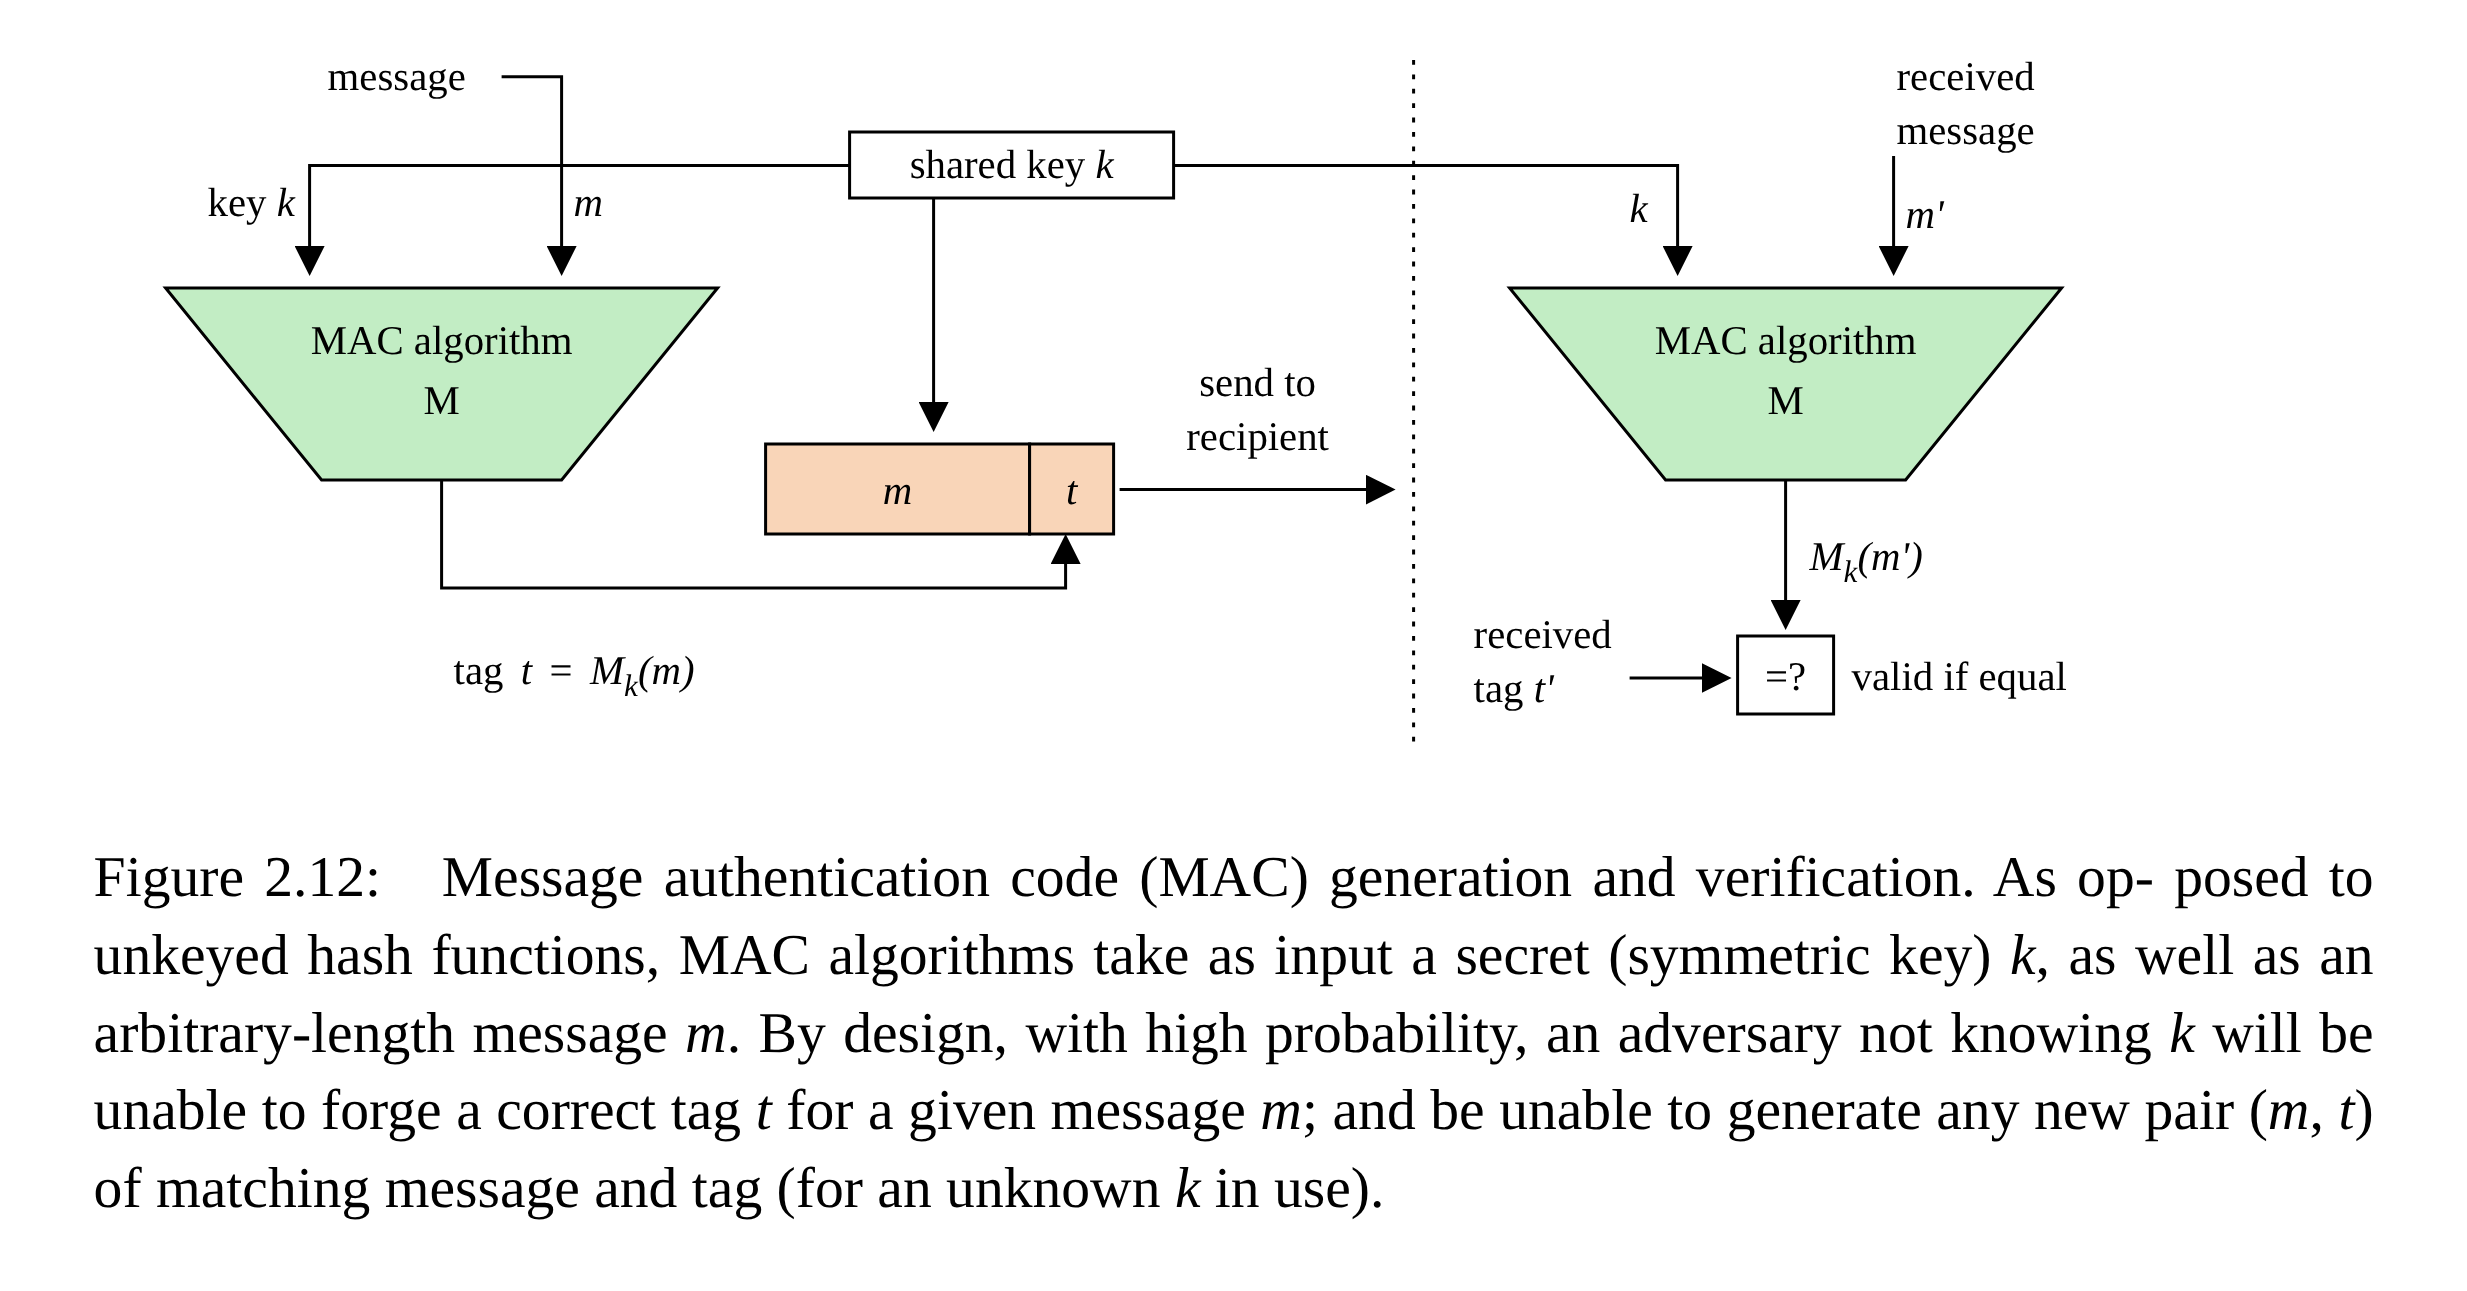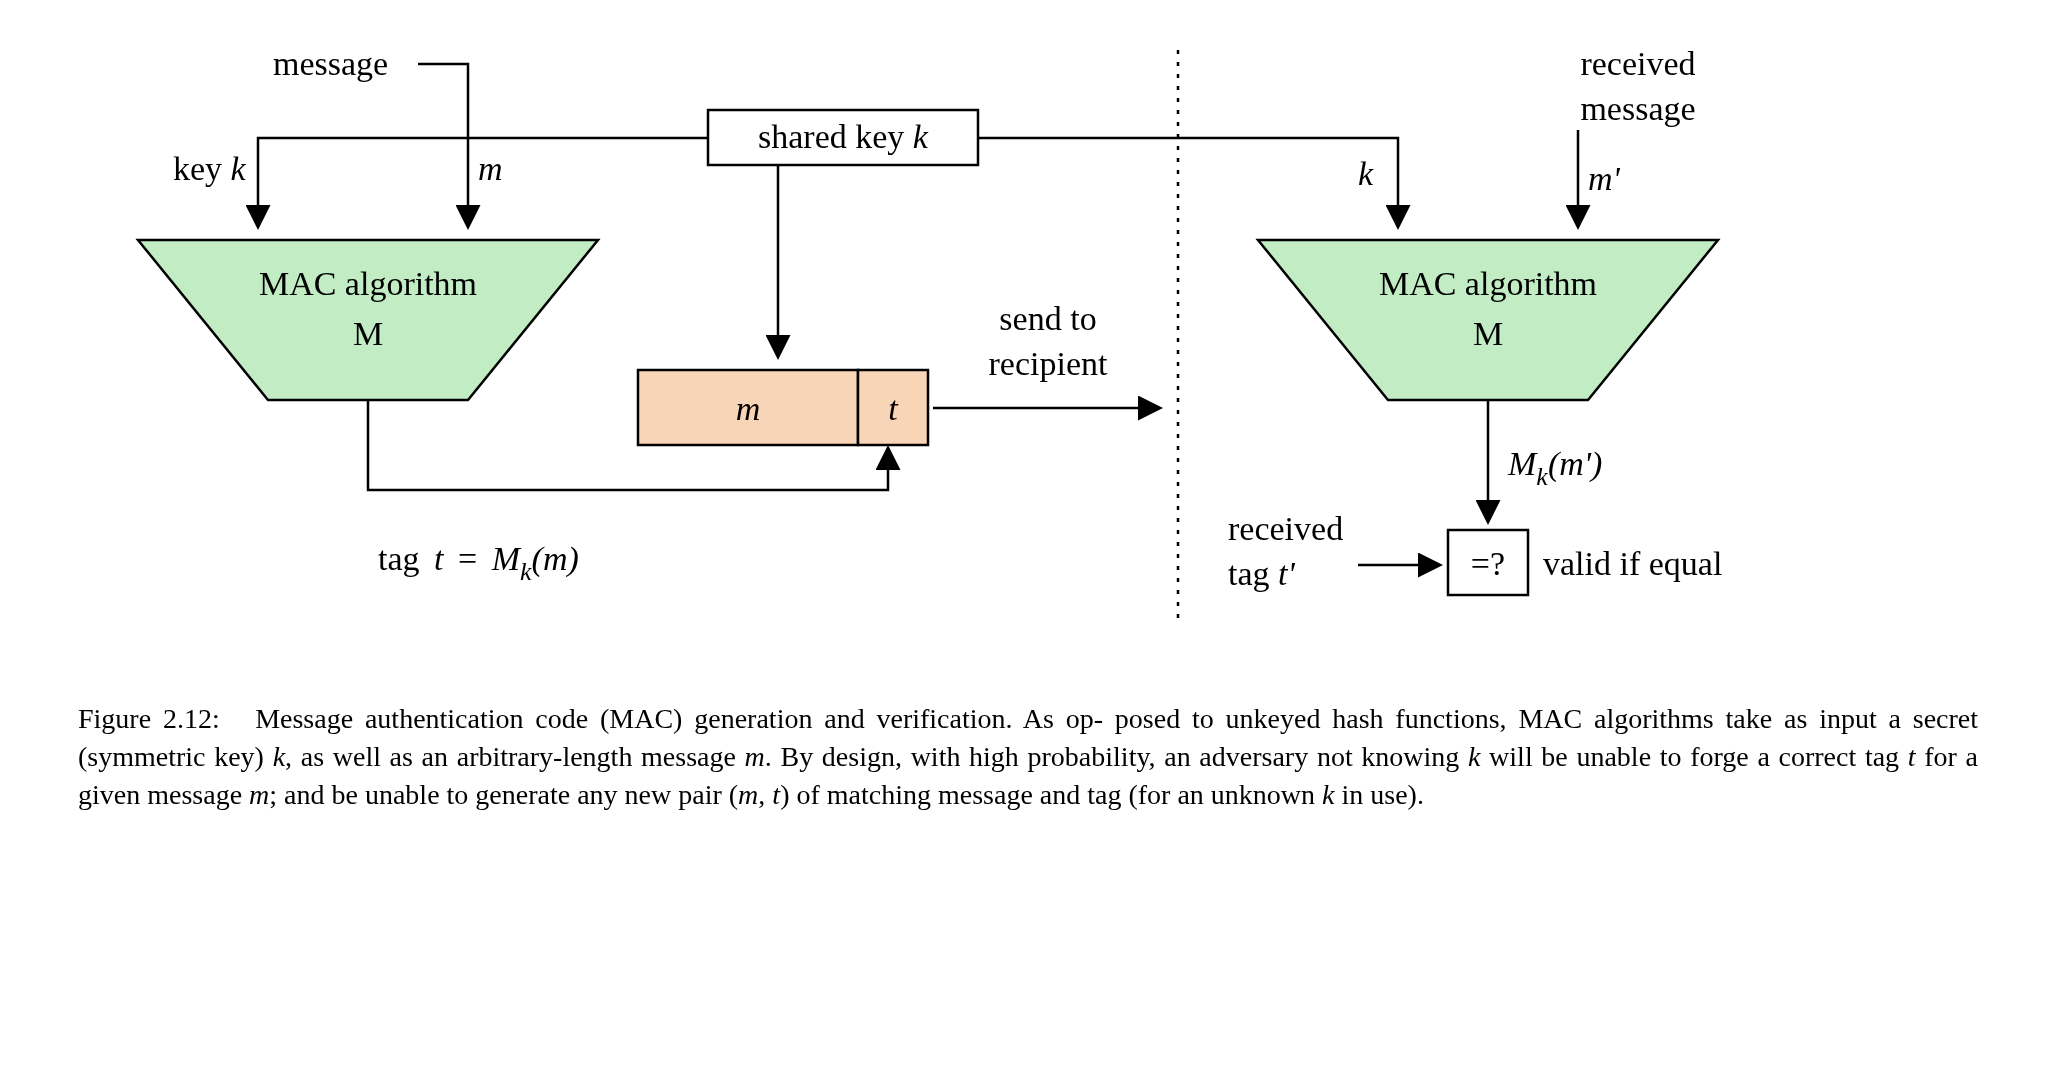--- a/index.html
+++ b/index.html
@@ -17,21 +17,21 @@
   .trap { fill: #c2edc4; stroke: #000; stroke-width: 2.5; }
   .msgbox { fill: #f9d5b8; stroke: #000; stroke-width: 2.5; }
   .keybox, .eqbox { fill: #fff; stroke: #000; stroke-width: 2.5; }
   .dline { stroke: #000; stroke-width: 2.5; fill: none; }
   .dashed { stroke-dasharray: 4 8; }
   text { font-family: Georgia, 'Times New Roman', serif; font-size: 34px; }
   .it { font-style: italic; }
   .caption {
     width: 1900px;
     margin: 30px auto 0 auto;
-    font-size: 28px;
+    font-size: 48px;
     line-height: 1.35;
     text-align: justify;
   }
   .caption .it { font-style: italic; }
 </style>
 </head>
 <body>
 
 <div class="diagram-wrap">
 <svg viewBox="0 0 1900 640" width="1900" height="640">

